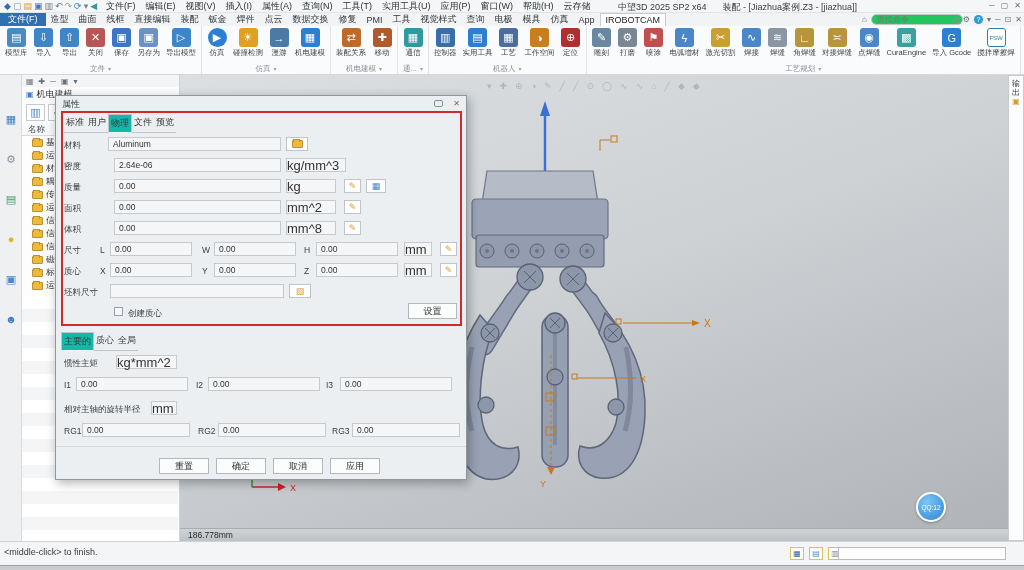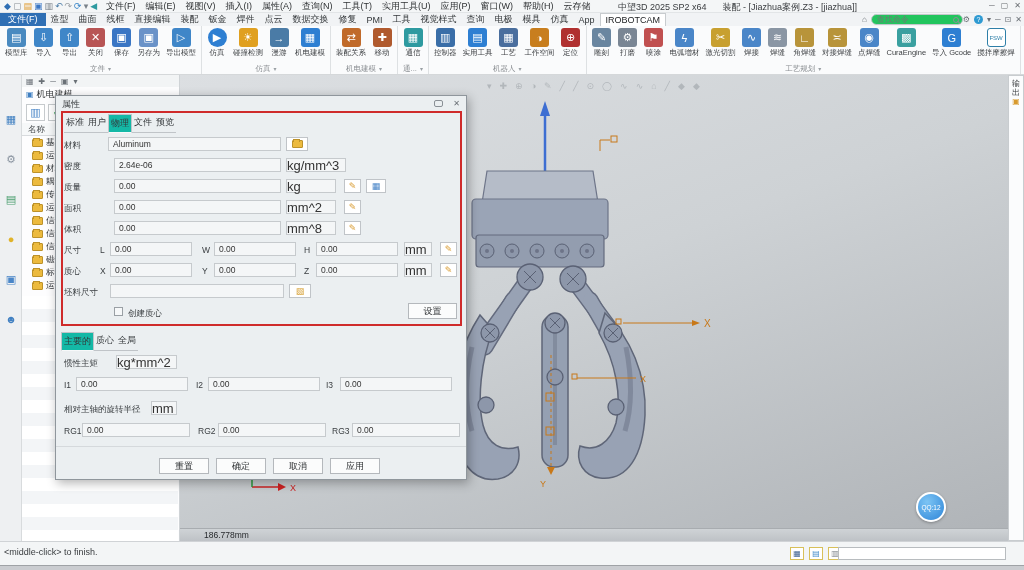--- a/index.html
+++ b/index.html
@@ -44,21 +44,21 @@
   .pact{width:19px;height:17px;background:#fff;border:1px solid #c6cacd;display:flex;align-items:center;justify-content:center;font-size:11px;font-weight:bold}
   #panel-colhead{height:13px;line-height:13px;padding-left:6px;font-size:8.5px;color:#45494c;border-bottom:1px solid #d8dbde;background:#f6f8f9}
   .tree-row{height:13px;display:flex;align-items:center;gap:3px;padding-left:10px;white-space:nowrap;overflow:hidden;font-size:8.5px;color:#33373a}
   .folder{width:11px;height:8px;background:#ecba3e;border:1px solid #bd922a;border-radius:1px;position:relative;flex:none}
   .folder::before{content:'';position:absolute;left:0;top:-2px;width:5px;height:2px;background:#ecba3e;border:1px solid #bd922a;border-bottom:0}
   #panel-stripes{position:absolute;left:0;right:1px;top:221px;bottom:0;background:repeating-linear-gradient(180deg,#ffffff 0 13px,#f3f5f7 13px 26px)}
   
   #viewport{position:absolute;left:180px;top:0;width:828px;height:453px;background:linear-gradient(160deg,#dcdfe2 0%,#ced2d5 45%,#b0b4b8 100%);overflow:hidden}
   #vp-toolbar{position:absolute;left:307px;top:6px;display:flex;gap:8px;color:#b2b7bb;font-size:9px}
   #qq-badge{position:absolute;left:736px;top:417px;width:30px;height:30px;border-radius:50%;background:radial-gradient(circle at 35% 30%,#7cc4f4,#2e85d8);border:2px solid #fff;display:flex;align-items:center;justify-content:center;color:#fff;font-size:6.5px;box-shadow:0 1px 3px rgba(0,0,0,.3)}
-  #scalebar{position:absolute;left:180px;top:453px;width:828px;height:13px;background:linear-gradient(#cfd3d6,#bec2c6);border-top:1px solid #a8acb0;font-size:8.5px;color:#26292c;line-height:12px;padding-left:24px}
+  #scalebar{position:absolute;left:180px;top:453px;width:828px;height:13px;background:linear-gradient(#cfd3d6,#bec2c6);border-top:1px solid #a8acb0;font-size:8.5px;color:#26292c;line-height:12px;padding-left:8px}
   #rightpanel{position:absolute;left:1008px;top:0;width:16px;height:466px;background:#fbfcfd;border:1px solid #c8cccf;text-align:center}
   #rightpanel .rp-title{font-size:8px;color:#3a3d40;line-height:9px;padding-top:3px}
   #rightpanel .rp-icon{font-size:8px;color:#d89a2e}
   
   #dialog{position:absolute;left:55px;top:20px;width:412px;height:385px;background:#ebeff1;border:1px solid #8f969c;box-shadow:2px 3px 10px rgba(0,0,0,.3);z-index:40}
   .dtitle{position:absolute;left:0;top:0;right:0;height:17px;display:flex;align-items:center;padding:0 6px;font-size:9px;color:#3a3e41}
   .dt-icons{position:absolute;right:6px;top:3px;display:flex;gap:10px;align-items:center;color:#6a7076}
   .bubble{width:9px;height:7px;border:1px solid #8a9096;border-radius:2px}
   .dclose{font-size:8px}
   #redbox{position:absolute;left:5px;top:15px;width:401px;height:215px;border:2px solid #cf2b2b;pointer-events:none;z-index:5}

